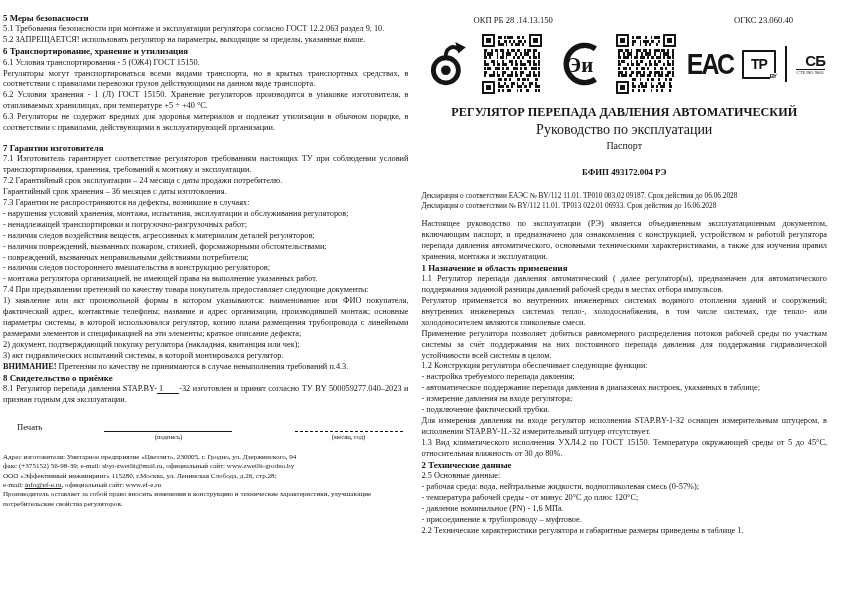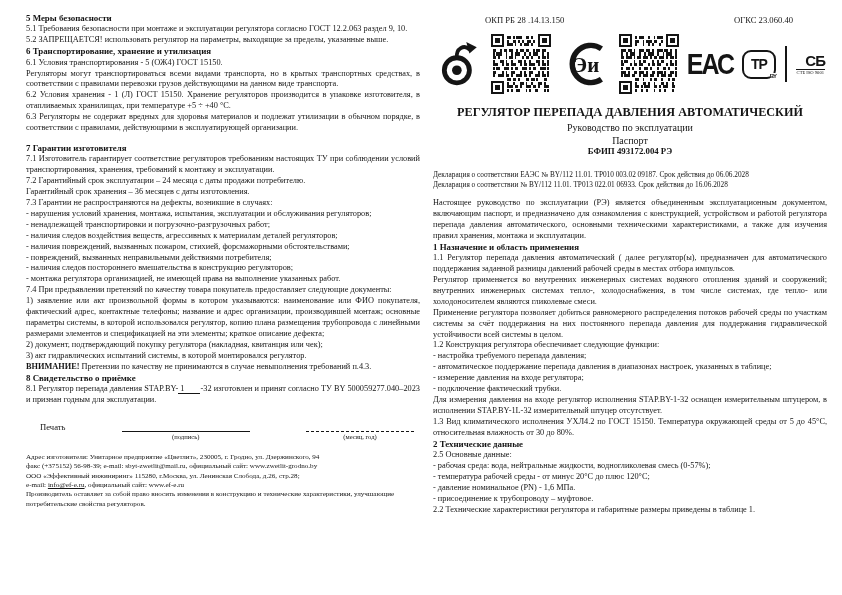--- a/index.html
+++ b/index.html
@@ -1,18 +1,18 @@
 <!DOCTYPE html>
 <html><head>
 <meta charset="utf-8">
 <style>
   html,body{margin:0;padding:0;background:#999;}
   .page{position:relative;width:842px;height:595px;background:#fff;box-sizing:border-box;
         font-family:"Liberation Serif",serif;color:#151515;display:flex;gap:13px;
-        padding:13px 15px 10px 26px;overflow:hidden;}
+        padding:13px 15px 10px 3px;overflow:hidden;}
   .col{width:50%;box-sizing:border-box;}
   .h{font-weight:bold;font-size:8.9px;line-height:11.4px;margin:0;}
   .p{margin:0;text-align:justify;font-size:8.3px;line-height:10.9px;}
   .gap{height:9px;}
   .blank{border-bottom:0.8px solid #151515;padding:0 16px 0 2px;}
   
   .stamprow{display:flex;align-items:flex-start;margin-top:16px;padding:0 6px 0 14px;
             justify-content:space-between;}
   .stamp-label{font-size:8.6px;}
   .sig{display:flex;flex-direction:column;align-items:center;}
@@ -26,33 +26,33 @@
   .codes{display:flex;justify-content:space-between;padding:2px 34px 0 52px;
          font-size:8.6px;}
   .marksrow{display:flex;align-items:center;justify-content:space-between;
             height:66px;margin:6px 2px 4px 4px;}
   .qr{width:60px;height:60px;}
   .mark1{width:46px;height:50px;}
   .ei{width:52px;height:46px;}
   .cluster{display:flex;align-items:center;gap:9px;}
   .eac{font-family:"Liberation Sans",sans-serif;font-weight:900;font-size:25px;
        letter-spacing:-2px;transform:scaleY(1.15);line-height:1;}
-  .trmark{position:relative;border:2.6px solid #151515;border-radius:9px;width:30px;height:25px;
+  .trmark{position:relative;border:2.6px solid #151515;border-radius:1px;width:30px;height:25px;
           display:flex;align-items:center;justify-content:center;font-weight:bold;font-size:14px;
           font-family:"Liberation Sans",sans-serif;letter-spacing:-1px;}
   .trby{position:absolute;right:-2px;bottom:-2px;font-size:6px;background:#fff;line-height:1;}
   .vline{width:1.6px;height:36px;background:#151515;}
   .stb{display:flex;flex-direction:column;align-items:flex-end;}
   .stb-top{font-family:"Liberation Sans",sans-serif;font-weight:900;font-size:15px;
            letter-spacing:-1px;line-height:1;}
   .stb-cap{font-size:4.6px;border-top:0.8px solid #151515;margin-top:1px;padding:0 1px;}
   .title{font-weight:bold;font-size:12.2px;text-align:center;margin-top:8px;line-height:14px;}
-  .subtitle{font-size:10px;text-align:center;margin-top:3px;}
+  .subtitle{font-size:14px;text-align:center;margin-top:3px;}
   .passport{font-size:10px;text-align:center;margin-top:2px;}
-  .doccode{font-weight:bold;font-size:8.8px;text-align:center;margin-top:0;}
+  .doccode{font-weight:bold;font-size:8.8px;text-align:center;margin-top:16px;}
   .decls{margin-top:14px;font-size:7.3px;line-height:9.6px;}
   .rbody{margin-top:9px;}
 </style>
 </head>
 <body>
 
 <div class="page">
 
   <div class="col">
     <div class="h">5  Меры безопасности</div>

